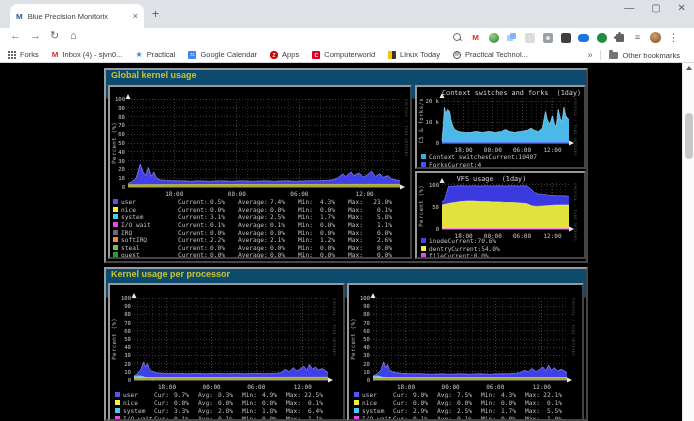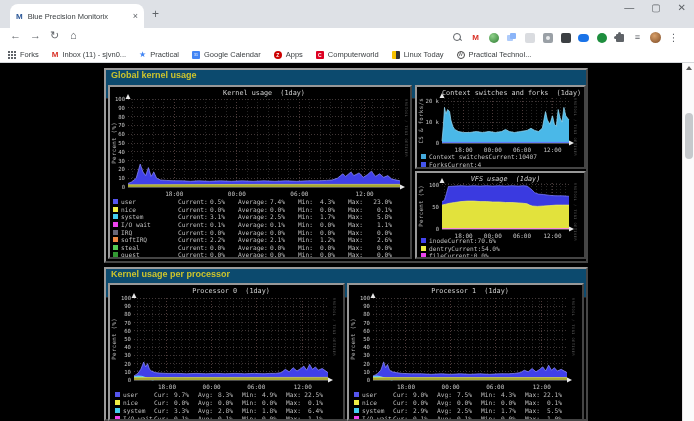--- a/index.html
+++ b/index.html
@@ -164,21 +164,21 @@
     </div>
   </div>
 
   <div id="bookmarks">
     <span class="bm">
         <span class="ic-grid"></span>
         <span>Forks</span>
       </span>
     <span class="bm">
         <span class="ic-gmail">M</span>
-        <span>Inbox (11) - sjvn0...</span>
+        <span>Inbox (4) - sjvn0...</span>
       </span>
     <span class="bm">
         <span class="ic-star"></span>
         <span>Practical</span>
       </span>
     <span class="bm">
         <span class="ic-cal">31</span>
         <span>Google Calendar</span>
       </span>
     <span class="bm">
@@ -189,20 +189,28 @@
         <span class="ic-cw">C</span>
         <span>Computerworld</span>
       </span>
     <span class="bm">
         <span class="ic-linux"></span>
         <span>Linux Today</span>
       </span>
     <span class="bm">
         <span class="ic-wp">W</span>
         <span>Practical Technol...</span>
+      </span>
+  </div>
+  <div id="bm-right">
+    <span class="ic-chev"></span>
+    <span class="bm-sep"></span>
+    <span class="bm">
+        <span class="ic-folder"></span>
+        <span>Other bookmarks</span>
       </span>
   </div>
 
   <div id="content"></div>
 
   <div id="sec1" class="section">
     <div class="sec-header">Global kernel usage</div>
   </div>
   <div id="sec2" class="section">
     <div class="sec-header">Kernel usage per processor</div>
@@ -266,21 +274,20 @@
         <text x="15" y="49.2" font-size="5.6" fill="#c6c6c6" text-anchor="end" font-family="&quot;DejaVu Sans Mono&quot;,monospace">60</text>
         <text x="15" y="40.400000000000006" font-size="5.6" fill="#c6c6c6" text-anchor="end" font-family="&quot;DejaVu Sans Mono&quot;,monospace">70</text>
         <text x="15" y="31.599999999999994" font-size="5.6" fill="#c6c6c6" text-anchor="end" font-family="&quot;DejaVu Sans Mono&quot;,monospace">80</text>
         <text x="15" y="22.799999999999997" font-size="5.6" fill="#c6c6c6" text-anchor="end" font-family="&quot;DejaVu Sans Mono&quot;,monospace">90</text>
         <text x="15" y="14" font-size="5.6" fill="#c6c6c6" text-anchor="end" font-family="&quot;DejaVu Sans Mono&quot;,monospace">100</text>
         <text x="64.24000000000001" y="109" font-size="6" fill="#c6c6c6" text-anchor="middle" font-family="&quot;DejaVu Sans Mono&quot;,monospace">18:00</text>
         <text x="126.80000000000001" y="109" font-size="6" fill="#c6c6c6" text-anchor="middle" font-family="&quot;DejaVu Sans Mono&quot;,monospace">00:00</text>
         <text x="189.36" y="109" font-size="6" fill="#c6c6c6" text-anchor="middle" font-family="&quot;DejaVu Sans Mono&quot;,monospace">06:00</text>
         <text x="254.64" y="109" font-size="6" fill="#c6c6c6" text-anchor="middle" font-family="&quot;DejaVu Sans Mono&quot;,monospace">12:00</text>
       </svg>
-      <div class="chart-title" style="left: 18px; width: 272px;">Kernel usage  (1day)</div>
       <div class="ylab-wrap" style="left: 1px; top: 12px; height: 88px;">
         <span class="ylab">Percent (%)</span>
       </div>
       <div class="wmark" style="left: 294px; top: 12px;">RRDTOOL / TOBI OETIKER</div>
       <div class="legend leg-kernel" style="top: 111px;">
         <div class="leg-row">
           <span class="swatch" style="background: rgb(85, 85, 238);"></span>
           <span class="leg-label">user</span>
           <span class="leg-pair p1">
             <span class="leg-cl">Current:</span>
@@ -558,21 +565,21 @@
         <path d="M 22.5 10 L 27.5 10 L 25 5 Z" fill="#e8e8e8"></path>
         <path d="M 152 53.5 L 152 58.5 L 157 56 Z" fill="#e8e8e8"></path>
         <text x="22" y="58" font-size="5.6" fill="#c6c6c6" text-anchor="end" font-family="&quot;DejaVu Sans Mono&quot;,monospace">0</text>
         <text x="22" y="35.88461538461539" font-size="5.6" fill="#c6c6c6" text-anchor="end" font-family="&quot;DejaVu Sans Mono&quot;,monospace">50</text>
         <text x="22" y="13.769230769230766" font-size="5.6" fill="#c6c6c6" text-anchor="end" font-family="&quot;DejaVu Sans Mono&quot;,monospace">100</text>
         <text x="46.59" y="65" font-size="6" fill="#c6c6c6" text-anchor="middle" font-family="&quot;DejaVu Sans Mono&quot;,monospace">18:00</text>
         <text x="75.80000000000001" y="65" font-size="6" fill="#c6c6c6" text-anchor="middle" font-family="&quot;DejaVu Sans Mono&quot;,monospace">00:00</text>
         <text x="105.01" y="65" font-size="6" fill="#c6c6c6" text-anchor="middle" font-family="&quot;DejaVu Sans Mono&quot;,monospace">06:00</text>
         <text x="135.49" y="65" font-size="6" fill="#c6c6c6" text-anchor="middle" font-family="&quot;DejaVu Sans Mono&quot;,monospace">12:00</text>
       </svg>
-      <div class="chart-title" style="left: 25px; width: 127px; font-style: italic;">VFS usage  (1day)</div>
+      <div class="chart-title" style="left: 11px; width: 127px;">VFS usage  (1day)</div>
       <div class="ylab-wrap" style="left: 1px; top: 10px; height: 46px;">
         <span class="ylab">Percent (%)</span>
       </div>
       <div class="wmark" style="left: 156px; top: 10px;">RRDTOOL / TOBI OETIKER</div>
       <div class="legend leg-vfs" style="top: 64px;">
         <div class="leg-row">
           <span class="swatch" style="background: rgb(68, 68, 238);"></span>
           <span class="leg-label">inode</span>
           <span class="leg-pair">
             <span class="leg-cl">Current:</span>
@@ -657,21 +664,20 @@
         <text x="21" y="47.800000000000004" font-size="5.6" fill="#c6c6c6" text-anchor="end" font-family="&quot;DejaVu Sans Mono&quot;,monospace">60</text>
         <text x="21" y="39.6" font-size="5.6" fill="#c6c6c6" text-anchor="end" font-family="&quot;DejaVu Sans Mono&quot;,monospace">70</text>
         <text x="21" y="31.39999999999999" font-size="5.6" fill="#c6c6c6" text-anchor="end" font-family="&quot;DejaVu Sans Mono&quot;,monospace">80</text>
         <text x="21" y="23.200000000000003" font-size="5.6" fill="#c6c6c6" text-anchor="end" font-family="&quot;DejaVu Sans Mono&quot;,monospace">90</text>
         <text x="21" y="15" font-size="5.6" fill="#c6c6c6" text-anchor="end" font-family="&quot;DejaVu Sans Mono&quot;,monospace">100</text>
         <text x="56.980000000000004" y="104" font-size="6" fill="#c6c6c6" text-anchor="middle" font-family="&quot;DejaVu Sans Mono&quot;,monospace">18:00</text>
         <text x="101.60000000000001" y="104" font-size="6" fill="#c6c6c6" text-anchor="middle" font-family="&quot;DejaVu Sans Mono&quot;,monospace">00:00</text>
         <text x="146.22" y="104" font-size="6" fill="#c6c6c6" text-anchor="middle" font-family="&quot;DejaVu Sans Mono&quot;,monospace">06:00</text>
         <text x="192.78" y="104" font-size="6" fill="#c6c6c6" text-anchor="middle" font-family="&quot;DejaVu Sans Mono&quot;,monospace">12:00</text>
       </svg>
-      <div class="chart-title" style="left: 24px; width: 194px;">Processor 0  (1day)</div>
       <div class="ylab-wrap" style="left: 1px; top: 13px; height: 82px;">
         <span class="ylab">Percent (%)</span>
       </div>
       <div class="wmark" style="left: 222px; top: 13px;">RRDTOOL / TOBI OETIKER</div>
       <div class="legend leg-proc" style="top: 105px;">
         <div class="leg-row">
           <span class="swatch" style="background: rgb(85, 85, 238);"></span>
           <span class="leg-label">user</span>
           <span class="leg-pair p1">
             <span class="leg-cl">Cur:</span>
@@ -812,21 +818,20 @@
         <text x="21" y="47.800000000000004" font-size="5.6" fill="#c6c6c6" text-anchor="end" font-family="&quot;DejaVu Sans Mono&quot;,monospace">60</text>
         <text x="21" y="39.6" font-size="5.6" fill="#c6c6c6" text-anchor="end" font-family="&quot;DejaVu Sans Mono&quot;,monospace">70</text>
         <text x="21" y="31.39999999999999" font-size="5.6" fill="#c6c6c6" text-anchor="end" font-family="&quot;DejaVu Sans Mono&quot;,monospace">80</text>
         <text x="21" y="23.200000000000003" font-size="5.6" fill="#c6c6c6" text-anchor="end" font-family="&quot;DejaVu Sans Mono&quot;,monospace">90</text>
         <text x="21" y="15" font-size="5.6" fill="#c6c6c6" text-anchor="end" font-family="&quot;DejaVu Sans Mono&quot;,monospace">100</text>
         <text x="56.980000000000004" y="104" font-size="6" fill="#c6c6c6" text-anchor="middle" font-family="&quot;DejaVu Sans Mono&quot;,monospace">18:00</text>
         <text x="101.60000000000001" y="104" font-size="6" fill="#c6c6c6" text-anchor="middle" font-family="&quot;DejaVu Sans Mono&quot;,monospace">00:00</text>
         <text x="146.22" y="104" font-size="6" fill="#c6c6c6" text-anchor="middle" font-family="&quot;DejaVu Sans Mono&quot;,monospace">06:00</text>
         <text x="192.78" y="104" font-size="6" fill="#c6c6c6" text-anchor="middle" font-family="&quot;DejaVu Sans Mono&quot;,monospace">12:00</text>
       </svg>
-      <div class="chart-title" style="left: 24px; width: 194px;">Processor 1  (1day)</div>
       <div class="ylab-wrap" style="left: 1px; top: 13px; height: 82px;">
         <span class="ylab">Percent (%)</span>
       </div>
       <div class="wmark" style="left: 222px; top: 13px;">RRDTOOL / TOBI OETIKER</div>
       <div class="legend leg-proc" style="top: 105px;">
         <div class="leg-row">
           <span class="swatch" style="background: rgb(85, 85, 238);"></span>
           <span class="leg-label">user</span>
           <span class="leg-pair p1">
             <span class="leg-cl">Cur:</span>

